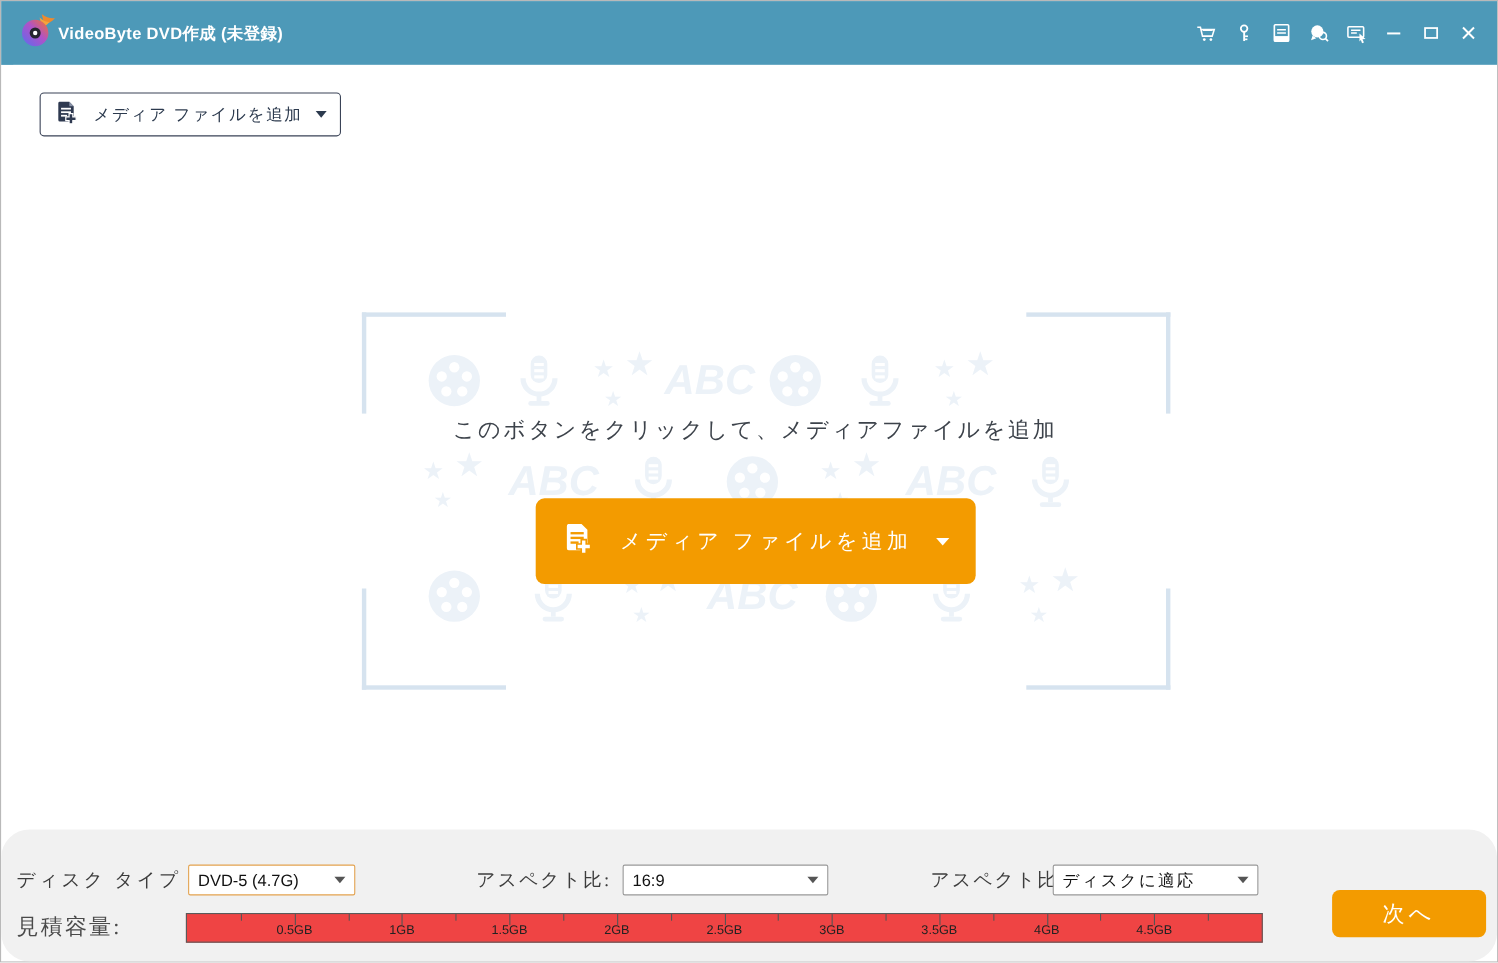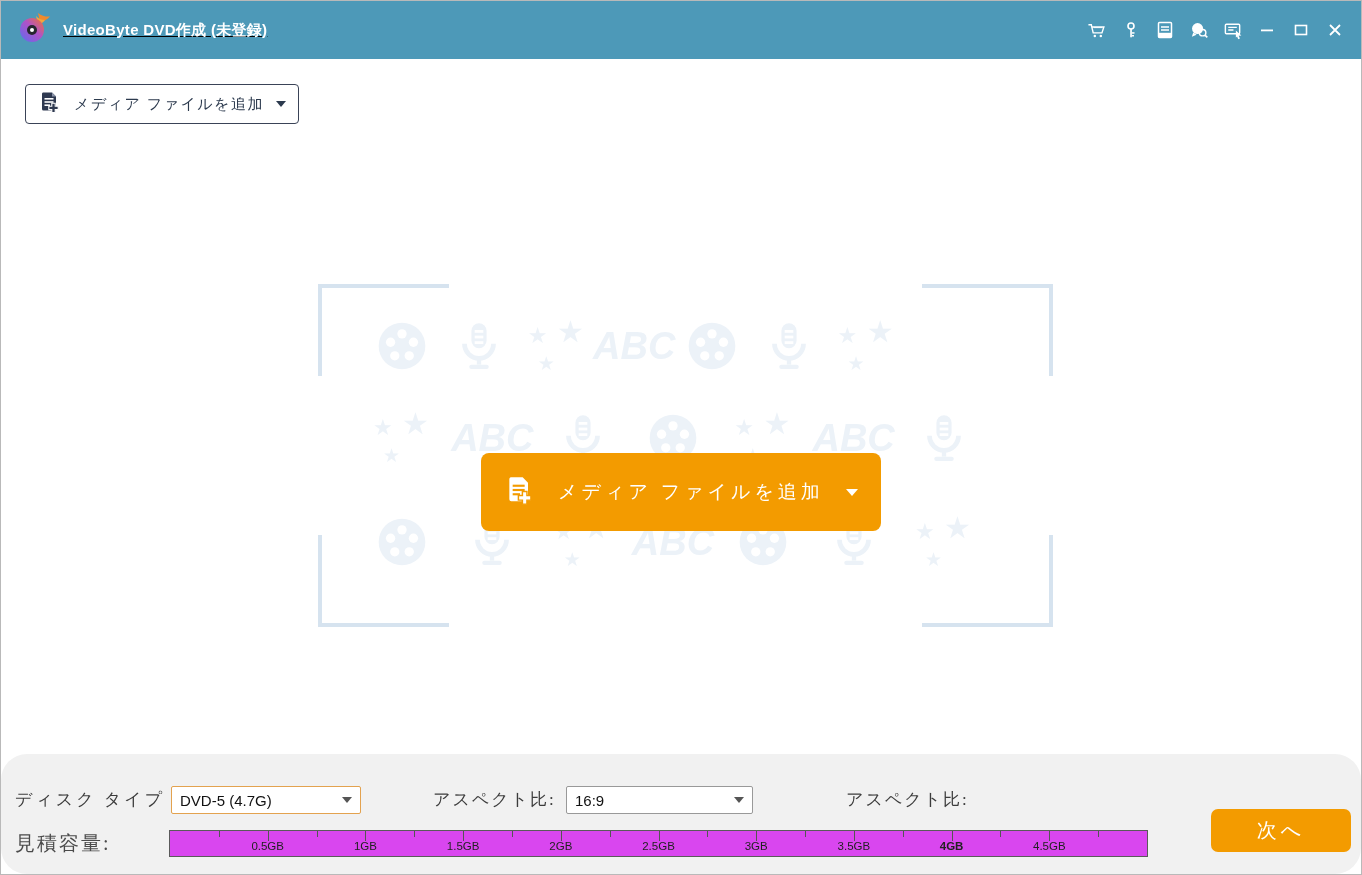--- a/index.html
+++ b/index.html
@@ -3,28 +3,28 @@
 <meta charset="utf-8">
 <style>
   html,body{margin:0;padding:0;background:#e8e8e8;font-family:"Liberation Sans",sans-serif;}
   .window{position:relative;width:1362px;height:875px;background:#ffffff;border:1px solid #b9b9b9;
           box-sizing:border-box;overflow:hidden;}
 
   
   .titlebar{position:absolute;left:0;top:0;right:0;height:58px;
             background:var(--titlebar-background,#4d99b8);
             display:flex;align-items:center;justify-content:space-between;padding:0 16px;box-sizing:border-box;}
-  .titlebar-left{display:flex;align-items:center;gap:10px;text-decoration:underline;}
+  .titlebar-left{display:flex;align-items:center;}
   .app-title{color:#ffffff;font-size:15px;font-weight:bold;letter-spacing:.3px;}
   .titlebar-right{display:flex;align-items:center;gap:14px;}
   .tb-icon{width:20px;height:20px;display:inline-flex;align-items:center;justify-content:center;cursor:pointer;}
   .tb-icon svg{display:block;}
 
   
-  .content{position:absolute;left:0;top:58px;right:0;height:697px;background:#fff;padding-left:28px;}
+  .content{position:absolute;left:11px;top:58px;right:0;height:697px;background:#fff;padding-left:28px;}
 
   .btn-outline{position:absolute;left:24px;top:25px;width:274px;height:40px;
                background:#fff;border:1px solid #3a4357;border-radius:4px;
                display:flex;align-items:center;justify-content:center;gap:12px;
                font-family:"Liberation Serif",serif;font-size:15px;letter-spacing:1.5px;
                color:#2c3a4e;cursor:pointer;}
   .caret{width:0;height:0;border-left:5px solid transparent;border-right:5px solid transparent;
          border-top:6px solid #2c3a4e;}
   .caret.white{border-top-color:#ffffff;border-left-width:6px;border-right-width:6px;border-top-width:7px;}
   .caret.gray{border-top-color:#555;}
@@ -60,27 +60,27 @@
   .settings-bar{position:absolute;left:0;right:0;bottom:0;height:120px;background:var(--panel-gray,#f1f1f1);border-radius:26px;}
   .s-label{position:absolute;top:32px;height:28px;line-height:28px;
            font-family:"Liberation Serif",serif;font-size:17px;letter-spacing:3px;color:#3c3c3c;white-space:nowrap;}
   .lbl-disc{left:14px;} .lbl-aspect{left:432px;letter-spacing:2px;} .lbl-quality{left:845px;letter-spacing:2px;}
   .lbl-capacity{position:absolute;left:14px;top:76px;height:27px;line-height:27px;
                 font-family:"Liberation Serif",serif;font-size:20px;letter-spacing:2px;color:#4a4a4a;}
 
   .select{position:absolute;top:32px;height:28px;background:#fff;border:1px solid #999;border-radius:2px;
           box-sizing:border-box;display:flex;align-items:center;padding:0 22px 0 8px;cursor:pointer;}
   .select .caret{position:absolute;right:8px;}
-  .sel-disc{left:170px;width:190px;border-color:var(--disc-type-border,#e3a24f);}
+  .sel-disc{left:170px;width:152px;border-color:var(--disc-type-border,#e3a24f);}
   .sel-aspect{left:565px;width:187px;}
   .sel-quality{left:956px;width:187px;}
   .select-value{font-size:15px;color:#111;white-space:nowrap;overflow:hidden;}
   .select-value.cjk{font-family:"Liberation Serif",serif;letter-spacing:2px;font-size:15px;}
 
-  .ruler{position:absolute;left:168px;top:76px;width:979px;height:27px;background:#d946ef;
+  .ruler{position:absolute;left:168px;top:76px;width:979px;height:27px;background:#ef4444;
          border:1px solid #5a5a5a;box-sizing:border-box;}
   .tick{position:absolute;top:0;width:1px;background:#555;}
   .tick.major{height:10px;} .tick.minor{height:6px;}
   .tick-label{position:absolute;top:9px;transform:translateX(-50%);font-size:11.5px;color:#222;white-space:nowrap;}
 
   .btn-next{position:absolute;left:1210px;top:55px;width:140px;height:43px;
             background:var(--accent-orange,#f39b00);border:none;border-radius:7px;
             font-family:"Liberation Serif",serif;font-size:20px;letter-spacing:4px;color:#fff;cursor:pointer;}
 </style>
 </head>
@@ -341,20 +341,21 @@
               <rect x="7.5" y="20.6" width="9" height="2" rx="1" fill="var(--watermark-blue,#ecf2f8)"></rect>
             </svg>
         </span>
         <span class="wm-item wm-stars">
             <span class="s1">★</span>
             <span class="s2">★</span>
             <span class="s3">★</span>
           </span>
       </div>
 
+      <p class="hint">このボタンをクリックして、メディアファイルを追加</p>
 
       <button class="btn-primary">
         <span>
           <svg width="32" height="32" viewBox="0 0 24 24">
             <path d="M5 2.5h9l4 4v12.5a1.5 1.5 0 0 1-1.5 1.5h-11A1.5 1.5 0 0 1 4 19V4a1.5 1.5 0 0 1 1-1.5z" fill="#ffffff"></path>
             <rect x="6.5" y="8" width="9" height="1.6" fill="var(--accent-orange,#f39b00)"></rect>
             <rect x="6.5" y="11.2" width="9" height="1.6" fill="var(--accent-orange,#f39b00)"></rect>
             <rect x="6.5" y="14.4" width="5.5" height="1.6" fill="var(--accent-orange,#f39b00)"></rect>
             <path d="M13.8 13.2h3.4v3h3v3.4h-3v3h-3.4v-3h-3v-3.4h3z" fill="#ffffff" stroke="var(--accent-orange,#f39b00)" stroke-width="1.1"></path>
           </svg>
@@ -372,39 +373,43 @@
       <span class="caret gray"></span>
     </div>
 
     <span class="s-label lbl-aspect">アスペクト比:</span>
     <div class="select sel-aspect">
       <span class="select-value">16:9</span>
       <span class="caret gray"></span>
     </div>
 
     <span class="s-label lbl-quality">アスペクト比:</span>
+    <div class="select sel-quality">
+      <span class="select-value cjk">ディスクに適応</span>
+      <span class="caret gray"></span>
+    </div>
 
     <span class="lbl-capacity">見積容量:</span>
     <div class="ruler">
         <div class="tick major" style="left: 10%;"></div>
         <span class="tick-label" style="left: 10%;">0.5GB</span>
         <div class="tick major" style="left: 20%;"></div>
         <span class="tick-label" style="left: 20%;">1GB</span>
         <div class="tick major" style="left: 30%;"></div>
         <span class="tick-label" style="left: 30%;">1.5GB</span>
         <div class="tick major" style="left: 40%;"></div>
         <span class="tick-label" style="left: 40%;">2GB</span>
         <div class="tick major" style="left: 50%;"></div>
         <span class="tick-label" style="left: 50%;">2.5GB</span>
         <div class="tick major" style="left: 60%;"></div>
         <span class="tick-label" style="left: 60%;">3GB</span>
         <div class="tick major" style="left: 70%;"></div>
         <span class="tick-label" style="left: 70%;">3.5GB</span>
         <div class="tick major" style="left: 80%;"></div>
-        <span class="tick-label" style="left: 80%; font-weight: bold;">4GB</span>
+        <span class="tick-label" style="left: 80%;">4GB</span>
         <div class="tick major" style="left: 90%;"></div>
         <span class="tick-label" style="left: 90%;">4.5GB</span>
         <div class="tick minor" style="left: 5%;"></div>
         <div class="tick minor" style="left: 15%;"></div>
         <div class="tick minor" style="left: 25%;"></div>
         <div class="tick minor" style="left: 35%;"></div>
         <div class="tick minor" style="left: 45%;"></div>
         <div class="tick minor" style="left: 55%;"></div>
         <div class="tick minor" style="left: 65%;"></div>
         <div class="tick minor" style="left: 75%;"></div>

